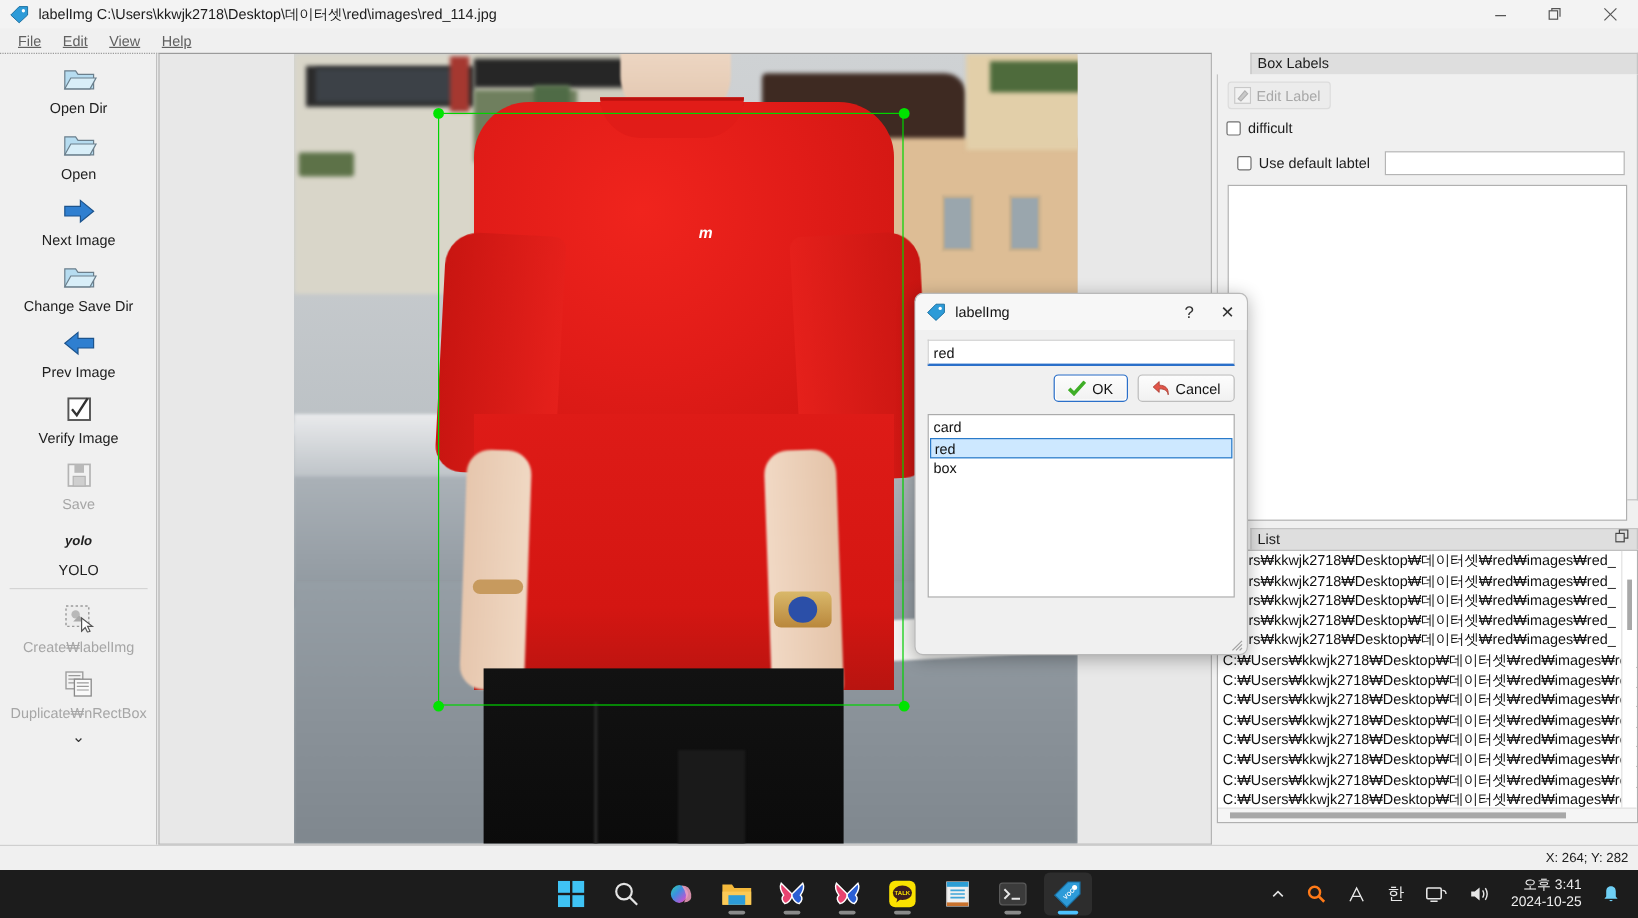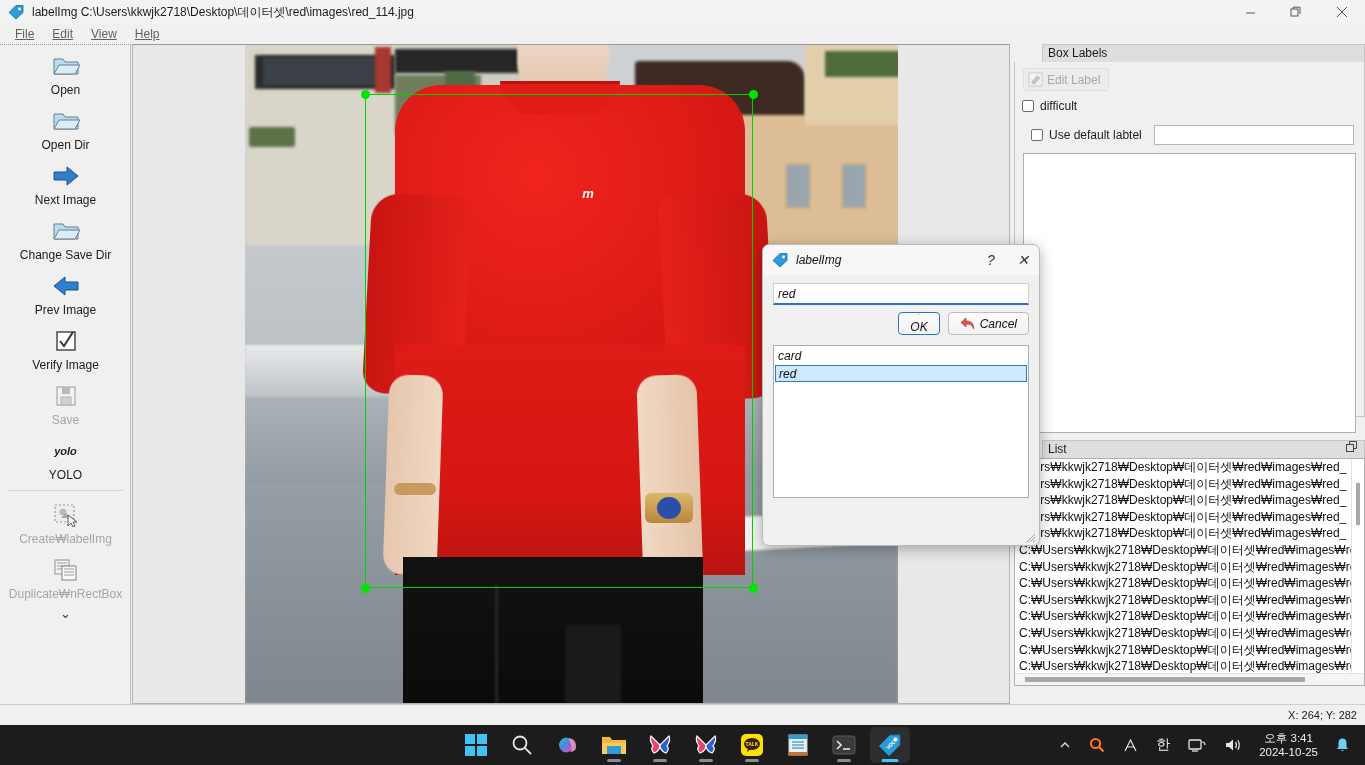--- a/index.html
+++ b/index.html
@@ -262,21 +262,20 @@
   }
   .status-text { font-size: 11px; color: #202020; padding-right: 8px; }
 
   
   .modal {
     position: absolute; left: 762px; top: 244px; width: 278px; height: 302px;
     background: #f0f0f0;
     border: 1px solid #b9b9b9;
     border-radius: 7px;
     box-shadow: 0 3px 14px rgba(0,0,0,0.30);
-    font-style: italic;
   }
   .modal-tb {
     height: 30px; display: flex; align-items: center;
     border-radius: 7px 7px 0 0;
     background: #f7f7f7;
   }
   .modal-icon { width: 16px; height: 16px; margin-left: 9px; margin-right: 8px; }
   .modal-title { font-size: 12px; color: #111; flex: 1; }
   .modal-help, .modal-close {
     width: 32px; height: 30px; display:flex; align-items:center; justify-content:center;
@@ -288,21 +287,21 @@
     font-size: 12px; color:#111; padding-left: 4px; line-height: 20px;
   }
   .modal-btns { display:flex; justify-content:flex-end; gap: 8px; margin: 7px 10px 0 0; }
   .btn {
     display:flex; align-items:center; gap:5px;
     height: 23px; padding: 0 11px;
     background: linear-gradient(180deg,#fdfdfd,#f1f1f1);
     border: 1px solid #bdbdbd; border-radius: 4px;
     font-size: 12px; color: #111;
   }
-  .btn.primary { border: 1px solid #2a6fc9; box-shadow: inset 0 0 0 1px #fff; flex-direction: column; }
+  .btn.primary { border: 1px solid #2a6fc9; box-shadow: inset 0 0 0 1px #fff; }
   .modal-list {
     margin: 10px 10px 0 10px; height: 153px; background: #fff;
     border: 1px solid #ababab; padding-top: 2px;
   }
   .mlist-item {
     font-size: 12px; color: #111; height: 17px; line-height: 16px; padding-left: 4px;
   }
   .mlist-item.sel {
     background: #cde8ff; border: 1px solid #2a7ac9; margin: 0 1px;
     padding-left: 3px;
@@ -326,21 +325,21 @@
   .tb-dot {
     position:absolute; bottom: 1px; left:50%; transform:translateX(-50%);
     width: 14px; height: 3px; background: #8a8a8a; border-radius: 2px;
   }
   .tb-dot.on { background: #4cc2ff; width: 17px;}
   .tray { position:absolute; right: 0; display:flex; align-items:center; gap: 0px; padding-right: 6px;}
   .tray-item {
     height: 40px; display:flex; align-items:center; justify-content:center;
     padding: 0 9px; color: #e8e8e8; font-size: 13px;
   }
-  .clock { text-align: center; line-height: 14px; font-size: 11.5px; color:#f0f0f0; padding: 0 8px;}
+  .clock { text-align: right; line-height: 14px; font-size: 11.5px; color:#f0f0f0; padding: 0 8px;}
 </style>
 </head>
 <body>
 
 <div id="app">
 
   <div class="titlebar">
     <svg class="tb-icon" viewBox="0 0 16 16">
       <path d="M1 8.5 L8 1.5 L15 1.5 L15 8.5 L8 15 Z" fill="#2d9bd8" stroke="#1b6fa0" stroke-width="0.8"></path>
       <circle cx="11.5" cy="5" r="1.4" fill="#fff"></circle>
@@ -376,31 +375,31 @@
 
   <div class="toolbar">
 
     <div class="tool">
       <span class="ticon">
         <svg width="30" height="26" viewBox="0 0 30 26">
           <path d="M3 6 L12 6 L14 9 L27 9 L27 21 L3 21 Z" fill="#b6dcf0" stroke="#6b7f8c" stroke-width="1"></path>
           <path d="M3 21 L8 12 L29 12 L24 21 Z" fill="#d8eef8" stroke="#6b7f8c" stroke-width="1"></path>
         </svg>
       </span>
-      <span class="tlabel">Open</span>
+      <span class="tlabel">Open Dir</span>
     </div>
 
     <div class="tool">
       <span class="ticon">
         <svg width="30" height="26" viewBox="0 0 30 26">
           <path d="M3 6 L12 6 L14 9 L27 9 L27 21 L3 21 Z" fill="#b6dcf0" stroke="#6b7f8c" stroke-width="1"></path>
           <path d="M3 21 L8 12 L29 12 L24 21 Z" fill="#d8eef8" stroke="#6b7f8c" stroke-width="1"></path>
         </svg>
       </span>
-      <span class="tlabel">Open Dir</span>
+      <span class="tlabel">Open</span>
     </div>
 
     <div class="tool">
       <span class="ticon">
         <svg width="28" height="22" viewBox="0 0 28 22">
           <path d="M2 7 L15 7 L15 2 L26 11 L15 20 L15 15 L2 15 Z" fill="#2f7fd0" stroke="#1c538c" stroke-width="1"></path>
         </svg>
       </span>
       <span class="tlabel">Next Image</span>
     </div>
@@ -634,20 +633,21 @@
         <svg width="15" height="13" viewBox="0 0 15 13">
           <path d="M6 1 L1 5.5 L6 10 L6 7 C11 7 13 9 13.5 12 C14 6.5 11 4 6 4 Z" fill="#e2564a" stroke="#a83a30" stroke-width="0.7"></path>
         </svg>
         <span>Cancel</span>
       </div>
     </div>
 
     <div class="modal-list">
       <div class="mlist-item">card</div>
       <div class="mlist-item sel">red</div>
+      <div class="mlist-item">box</div>
     </div>
 
     <div class="modal-grip">
       <svg width="10" height="10" viewBox="0 0 10 10">
         <path d="M9 1 L1 9 M9 4 L4 9 M9 7 L7 9" stroke="#a0a0a0" stroke-width="1"></path>
       </svg>
     </div>
   </div>
 
   <div class="taskbar">

